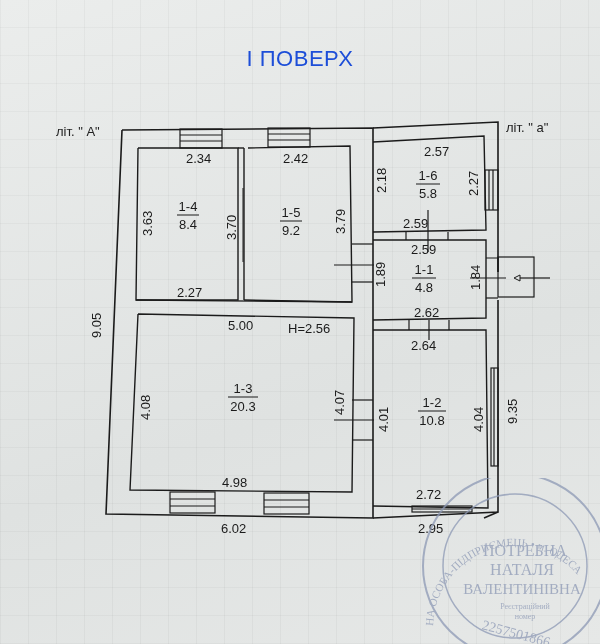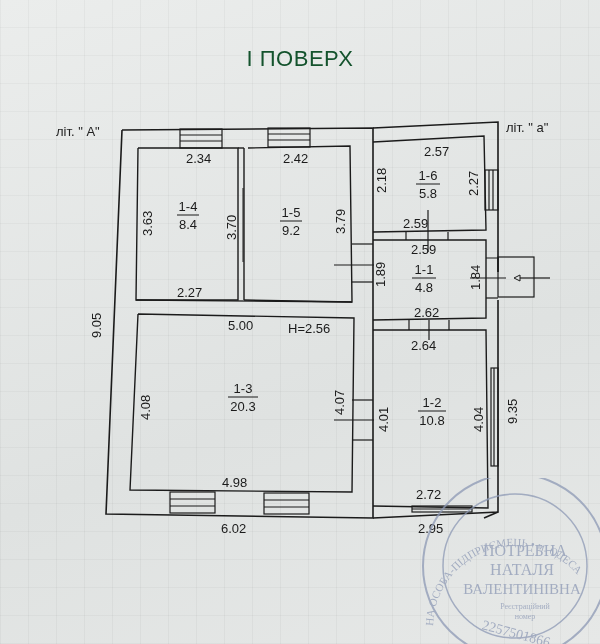--- a/index.html
+++ b/index.html
@@ -11,21 +11,21 @@
   }
   .sheet {
     position: absolute; left: 0; top: 0; width: 600px; height: 644px;
     background:
       linear-gradient(90deg, rgba(0,0,0,0.035) 1px, transparent 1px) 0 0/28px 28px,
       linear-gradient(0deg, rgba(0,0,0,0.03) 1px, transparent 1px) 0 0/28px 28px,
       linear-gradient(160deg, #ebedec 0%, #dfe2e1 60%, #e6e8e7 100%);
   }
   .title {
     position: absolute; left: 0; width: 600px; top: 46px;
-    text-align: center; font-size: 22px; color: #14532d; letter-spacing: 0.5px;
+    text-align: center; font-size: 22px; color: #1d4ed8; letter-spacing: 0.5px;
   }
   .lit {
     position: absolute; font-size: 13px; color: #222;
   }
   svg.plan { position: absolute; left: 0; top: 0; }
   .plan line, .plan polyline, .plan polygon, .plan rect { stroke: #1b1b1b; fill: none; }
   .dim { font-size: 13px; fill: #1b1b1b; font-family: "Liberation Sans", sans-serif; }
   .room { font-size: 13px; fill: #1b1b1b; font-family: "Liberation Sans", sans-serif; text-anchor: middle; }
   .stamp { position: absolute; left: 410px; top: 478px; width: 190px; height: 166px; overflow: hidden; }
   .stamp-text { font-family: "Liberation Serif", serif; fill: #8d99b5; text-anchor: middle; }

